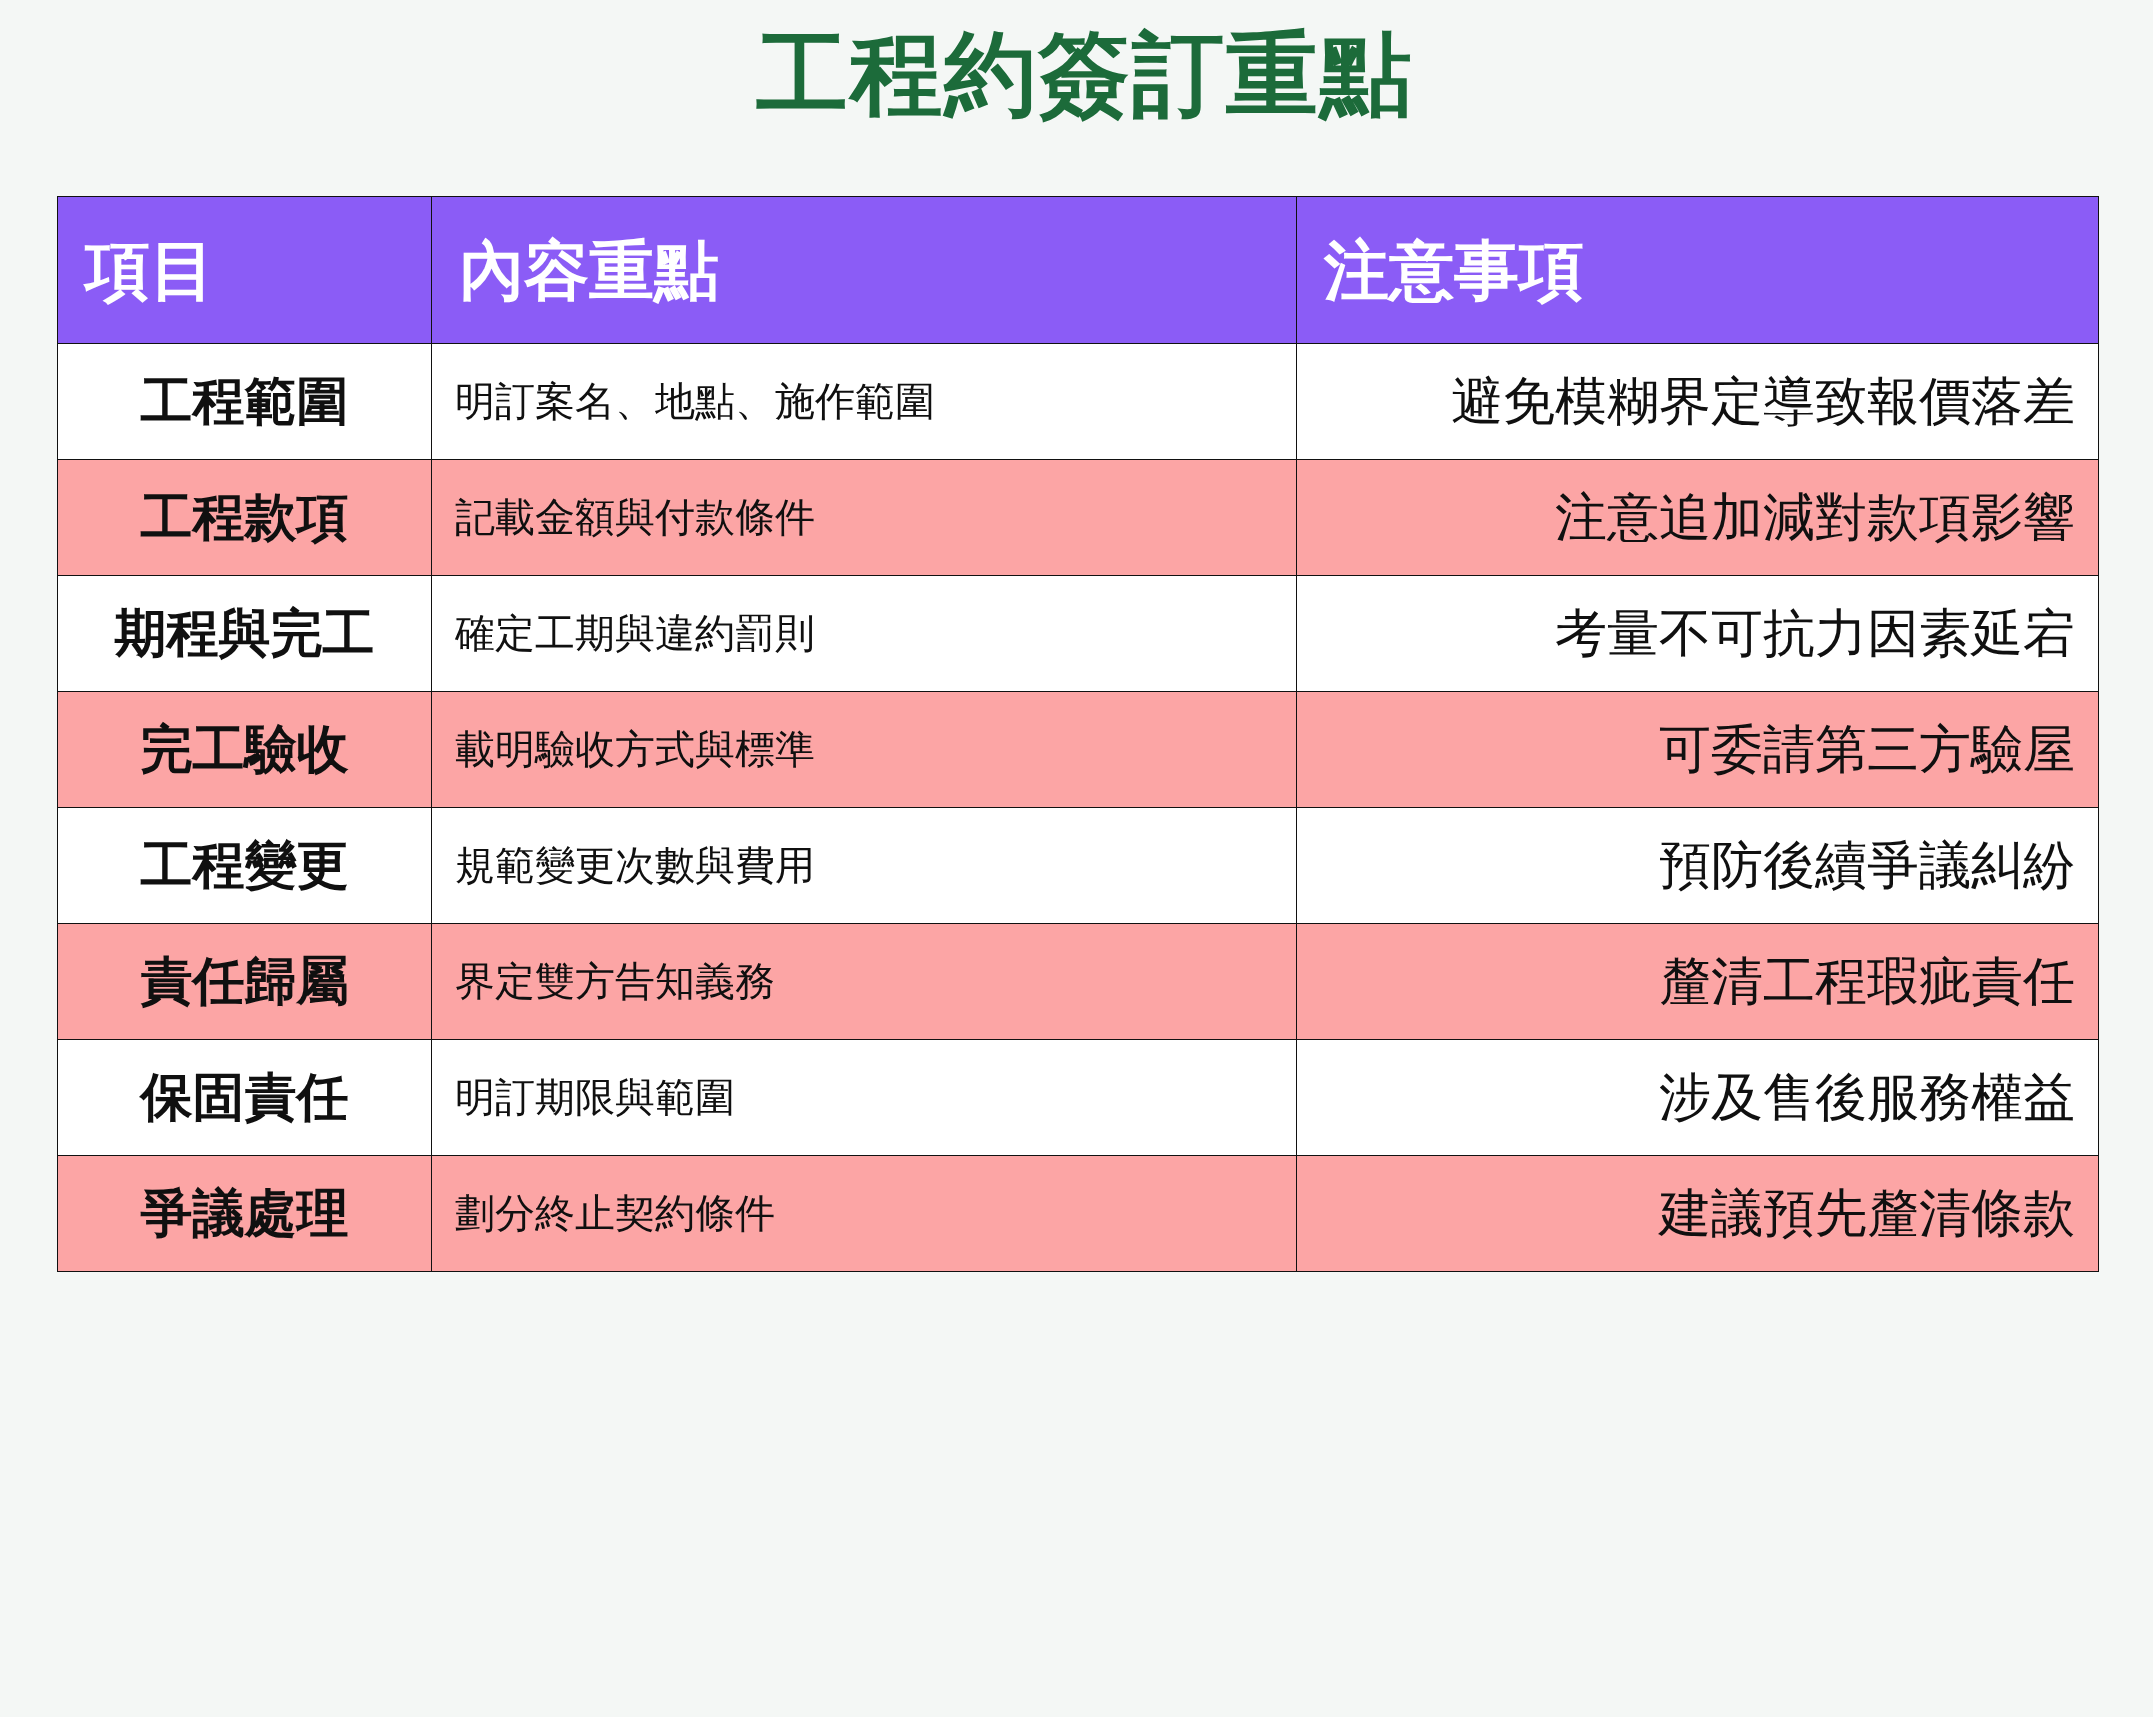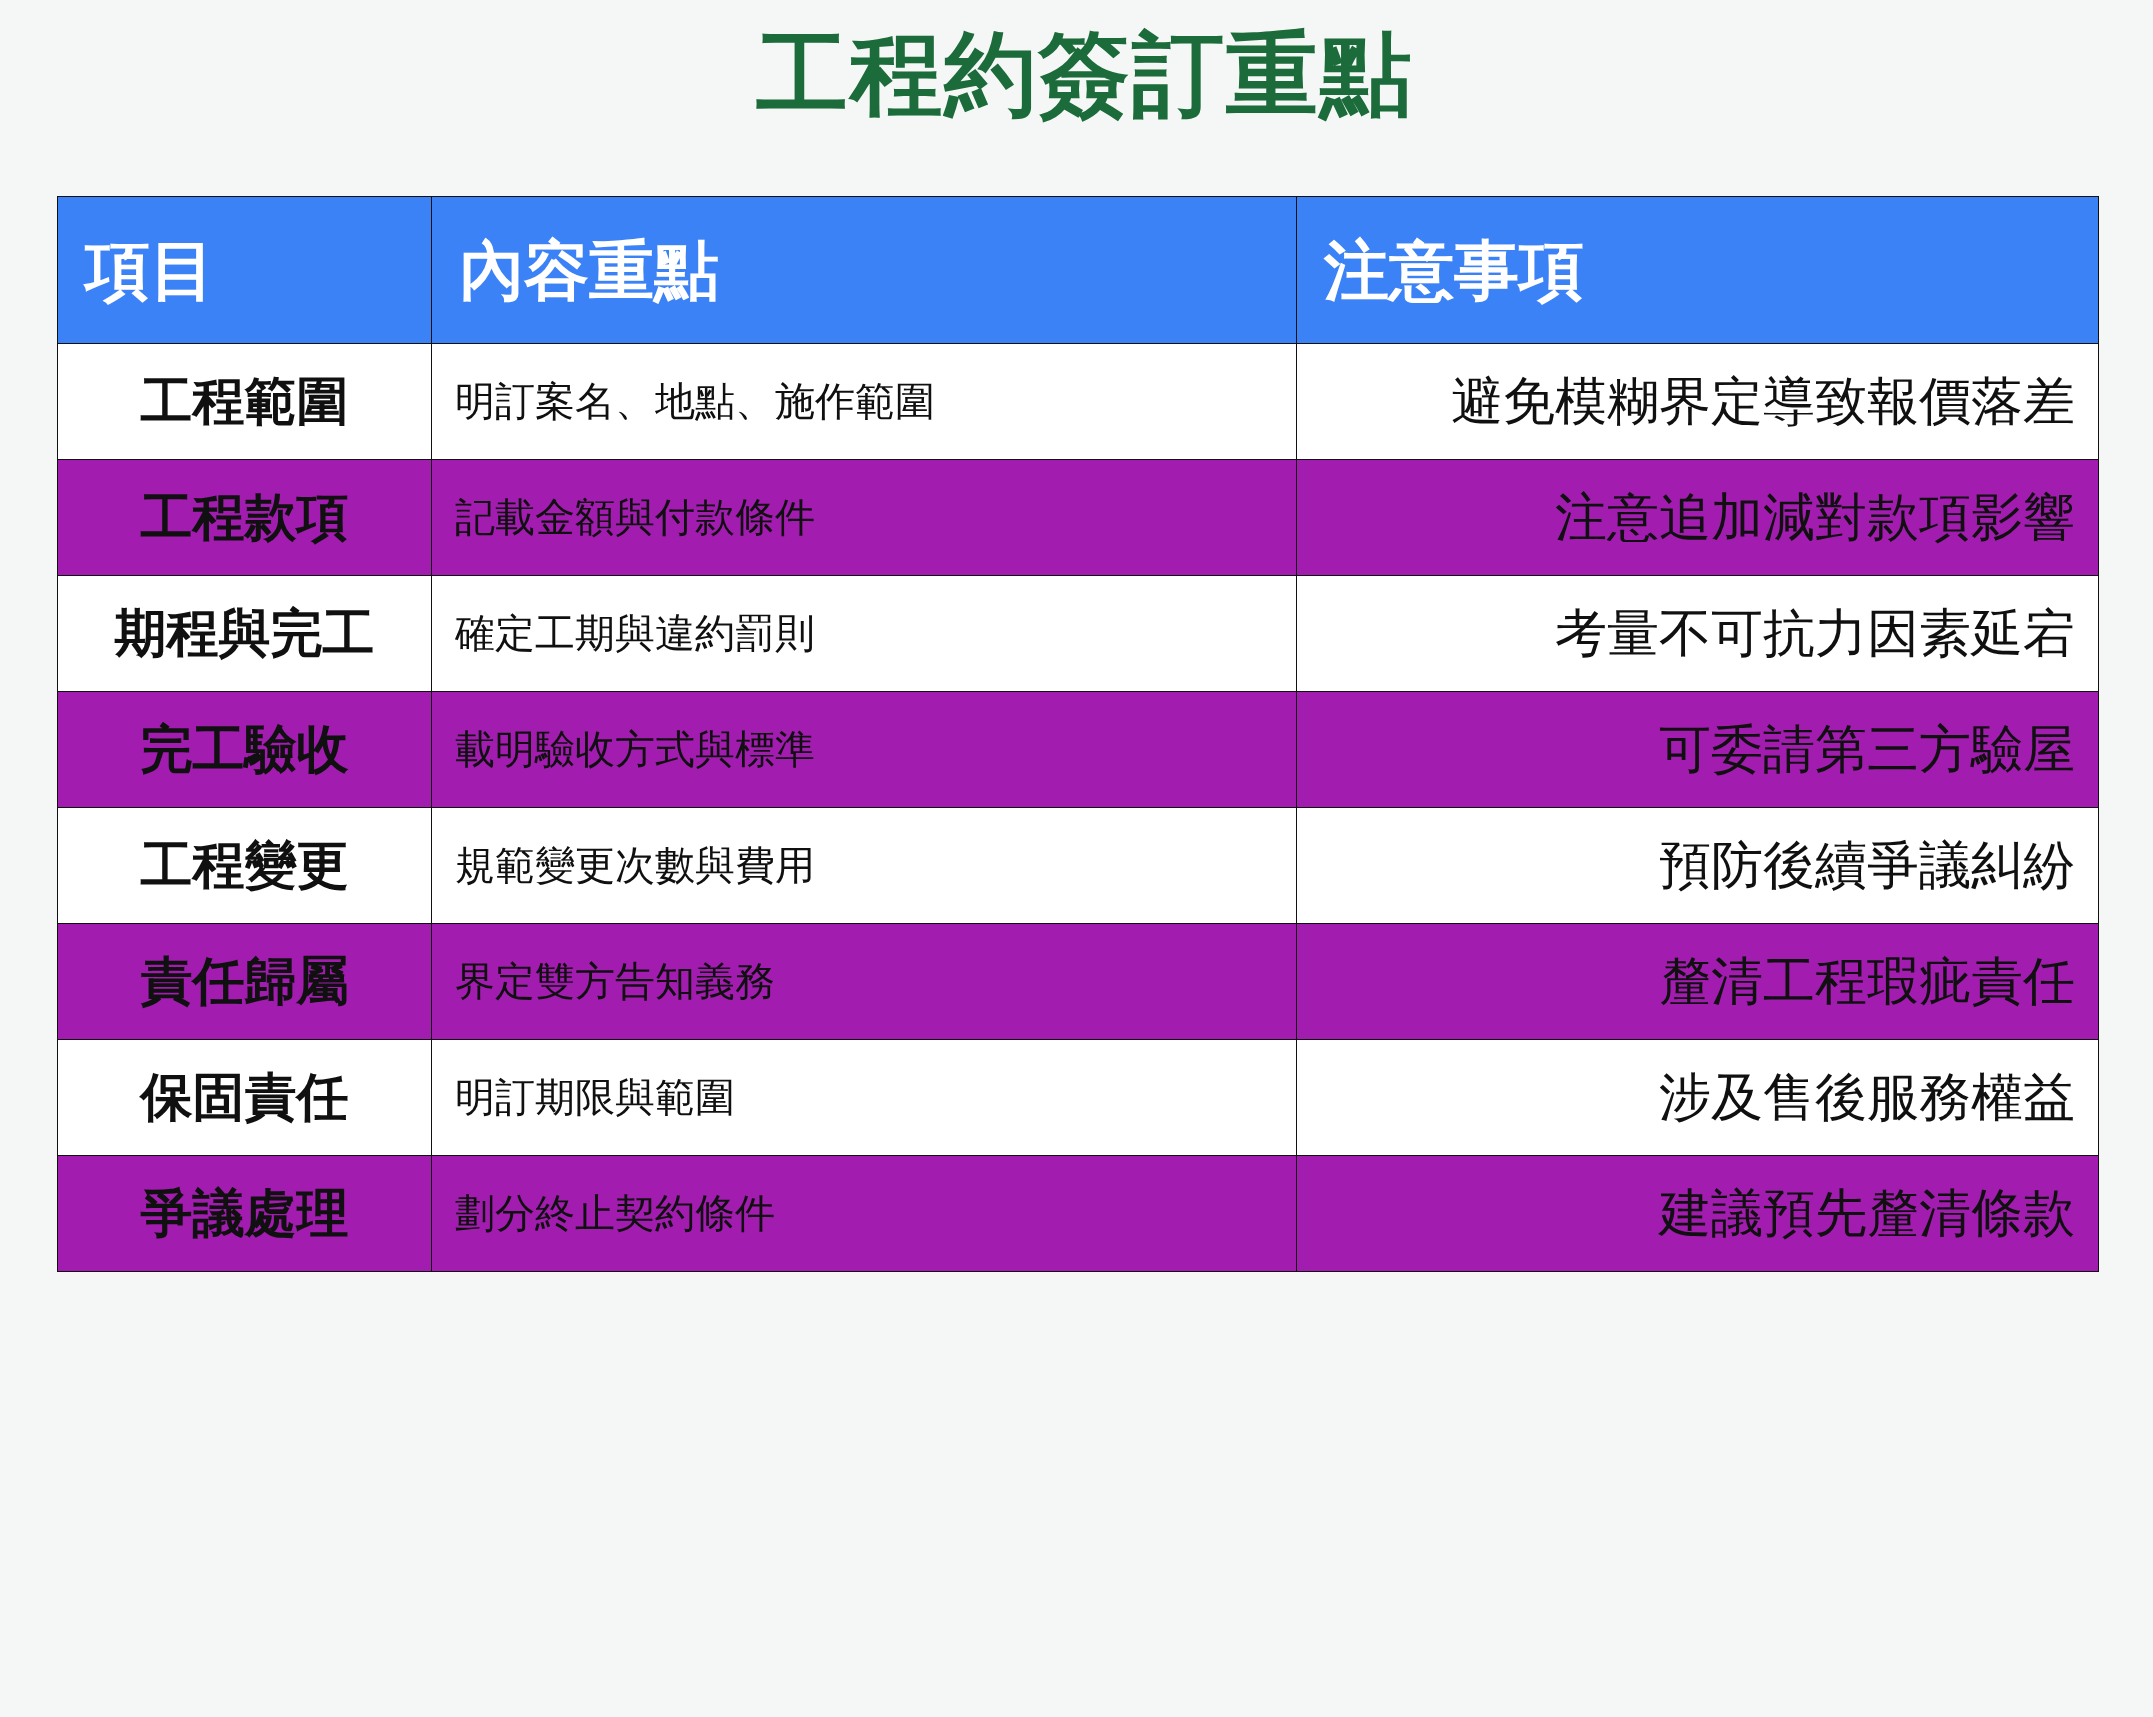--- a/index.html
+++ b/index.html
@@ -49,31 +49,31 @@
   table.key-table col.c2 { width: 865px; }
   table.key-table col.c3 { width: 802px; }
 
   table.key-table th,
   table.key-table td {
     border: 1.9px solid #111111;
     padding: 0 23px;
     vertical-align: middle;
   }
   table.key-table thead th {
-    background: #3b82f6;
+    background: #8b5cf6;
     color: #FFFFFF;
     font-size: 65px;
     line-height: 77px;
     font-weight: bold;
     text-align: left;
     height: 146px;
     padding-left: 27px;
   }
   table.key-table tbody tr { height: 116px; }
-  table.key-table tbody tr.alt td { background: #a21caf; }
+  table.key-table tbody tr.alt td { background: #fca5a5; }
   table.key-table tbody tr.last { height: 169px; }
 
   td.col-item {
     font-size: 52px;
     line-height: 61px;
     font-weight: bold;
     color: #101010;
     text-align: center;
     white-space: nowrap;
   }

